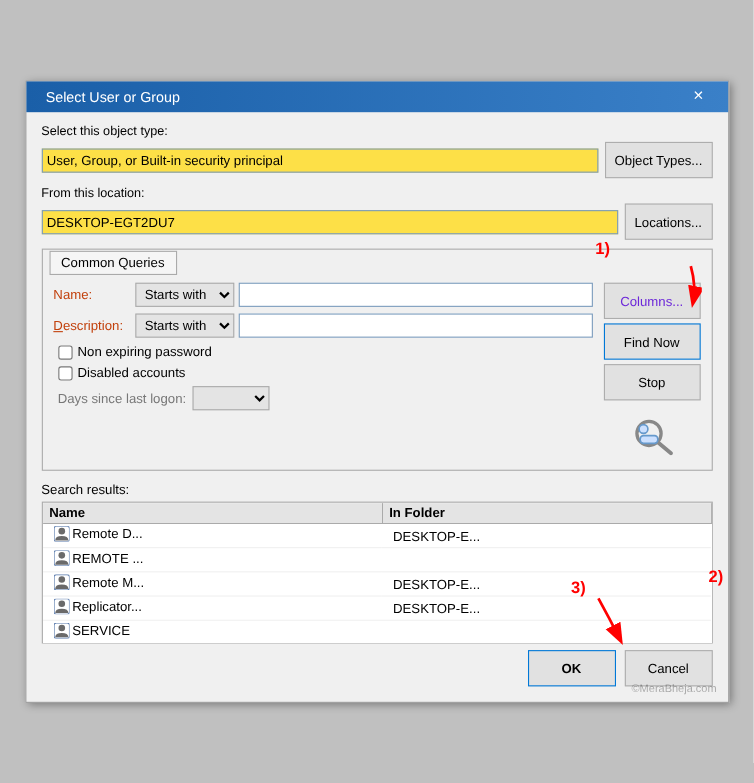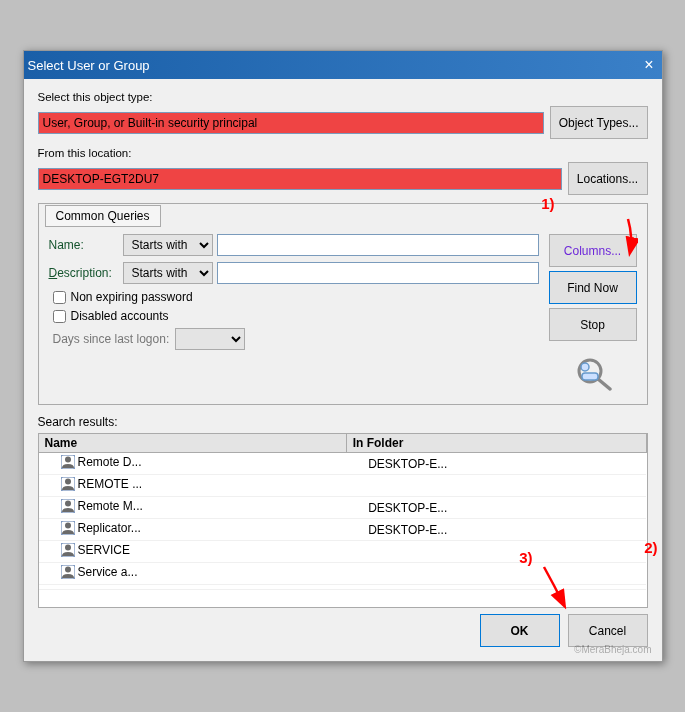--- a/index.html
+++ b/index.html
@@ -16,21 +16,21 @@
     .dialog {
       background: #f0f0f0;
       border: 1px solid #999;
       box-shadow: 2px 2px 8px rgba(0,0,0,0.4);
       width: 640px;
       position: relative;
     }
     .title-bar {
       background: linear-gradient(to right, #1a5fa8, #3a80c8);
       color: white;
-      padding: 6px 4px;
+      padding: 6px 18px;
       display: flex;
       align-items: center;
       justify-content: space-between;
       font-size: 13px;
       font-weight: 400;
     }
     .title-bar-close {
       background: none;
       border: none;
       color: white;
@@ -50,21 +50,21 @@
     .row {
       display: flex;
       align-items: center;
       gap: 6px;
       margin-bottom: 8px;
     }
     .text-input {
       flex: 1;
       height: 22px;
       border: 1px solid #7a9bbc;
-      background: #ef4444;
+      background: #fde047;
       padding: 2px 4px;
       font-size: 12px;
       outline: none;
     }
     .btn {
       min-width: 80px;
       height: 33px;
       background: #e1e1e1;
       border: 1px solid #adadad;
       font-size: 12px;
@@ -101,21 +101,21 @@
     }
     .cq-row {
       display: flex;
       align-items: center;
       margin-bottom: 6px;
       gap: 4px;
     }
     .cq-label {
       width: 70px;
       font-size: 12px;
-      color: #14532d;
+      color: #c2410c;
     }
     .cq-label u { text-decoration: underline; }
     .cq-select {
       height: 22px;
       border: 1px solid #aaa;
       background: #e4e4e4;
       font-size: 12px;
       padding: 0 4px;
       width: 90px;
     }
@@ -168,42 +168,42 @@
       flex: 1;
     }
     .search-results-label {
       font-size: 12px;
       margin-bottom: 4px;
       color: #000;
     }
     .results-table-wrapper {
       border: 1px solid #aaa;
       background: white;
-      height: 175px;
+      height: 129px;
       overflow-y: auto;
       position: relative;
     }
     .results-table {
       width: 100%;
       border-collapse: collapse;
     }
     .results-table th {
       background: #e4e4e4;
       border-bottom: 1px solid #aaa;
       border-right: 1px solid #aaa;
       padding: 2px 6px;
       text-align: left;
       font-weight: 600;
       font-size: 12px;
       position: sticky;
       top: 0;
       z-index: 1;
     }
     .results-table td {
-      padding: 2px 22px;
+      padding: 2px 10px;
       font-size: 12px;
       border-bottom: 1px solid #f0f0f0;
       white-space: nowrap;
     }
     .results-table tr.selected td {
       background: #0078d7;
       color: white;
     }
     .user-icon {
       display: inline-flex;

